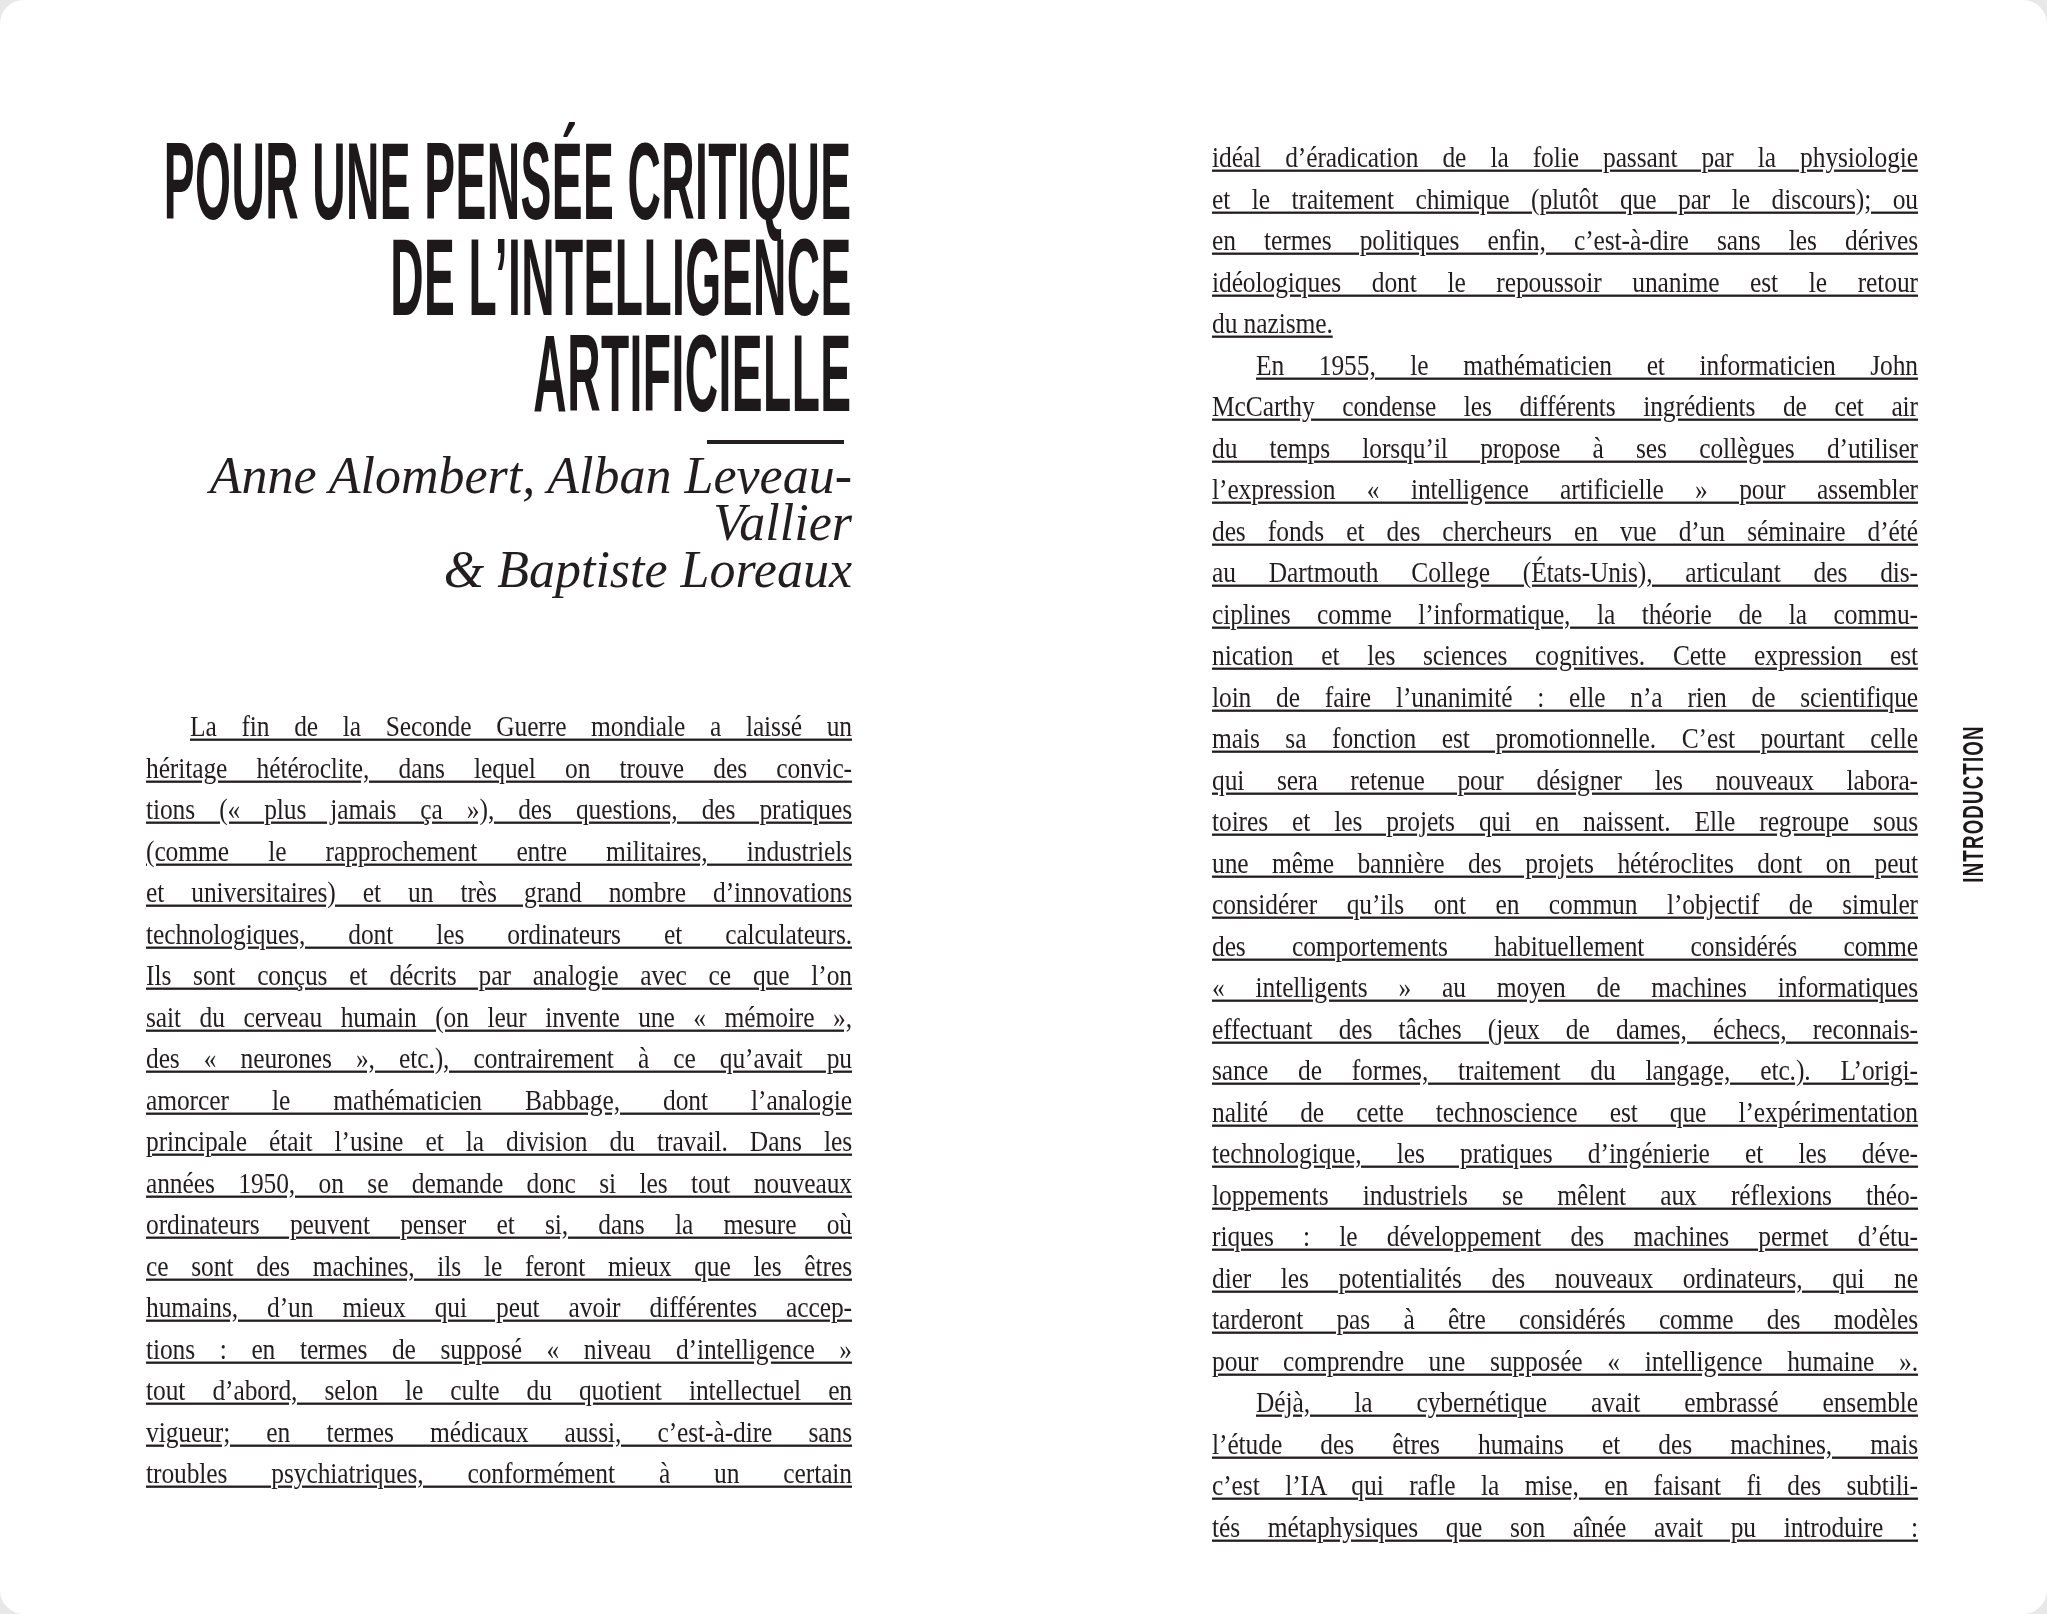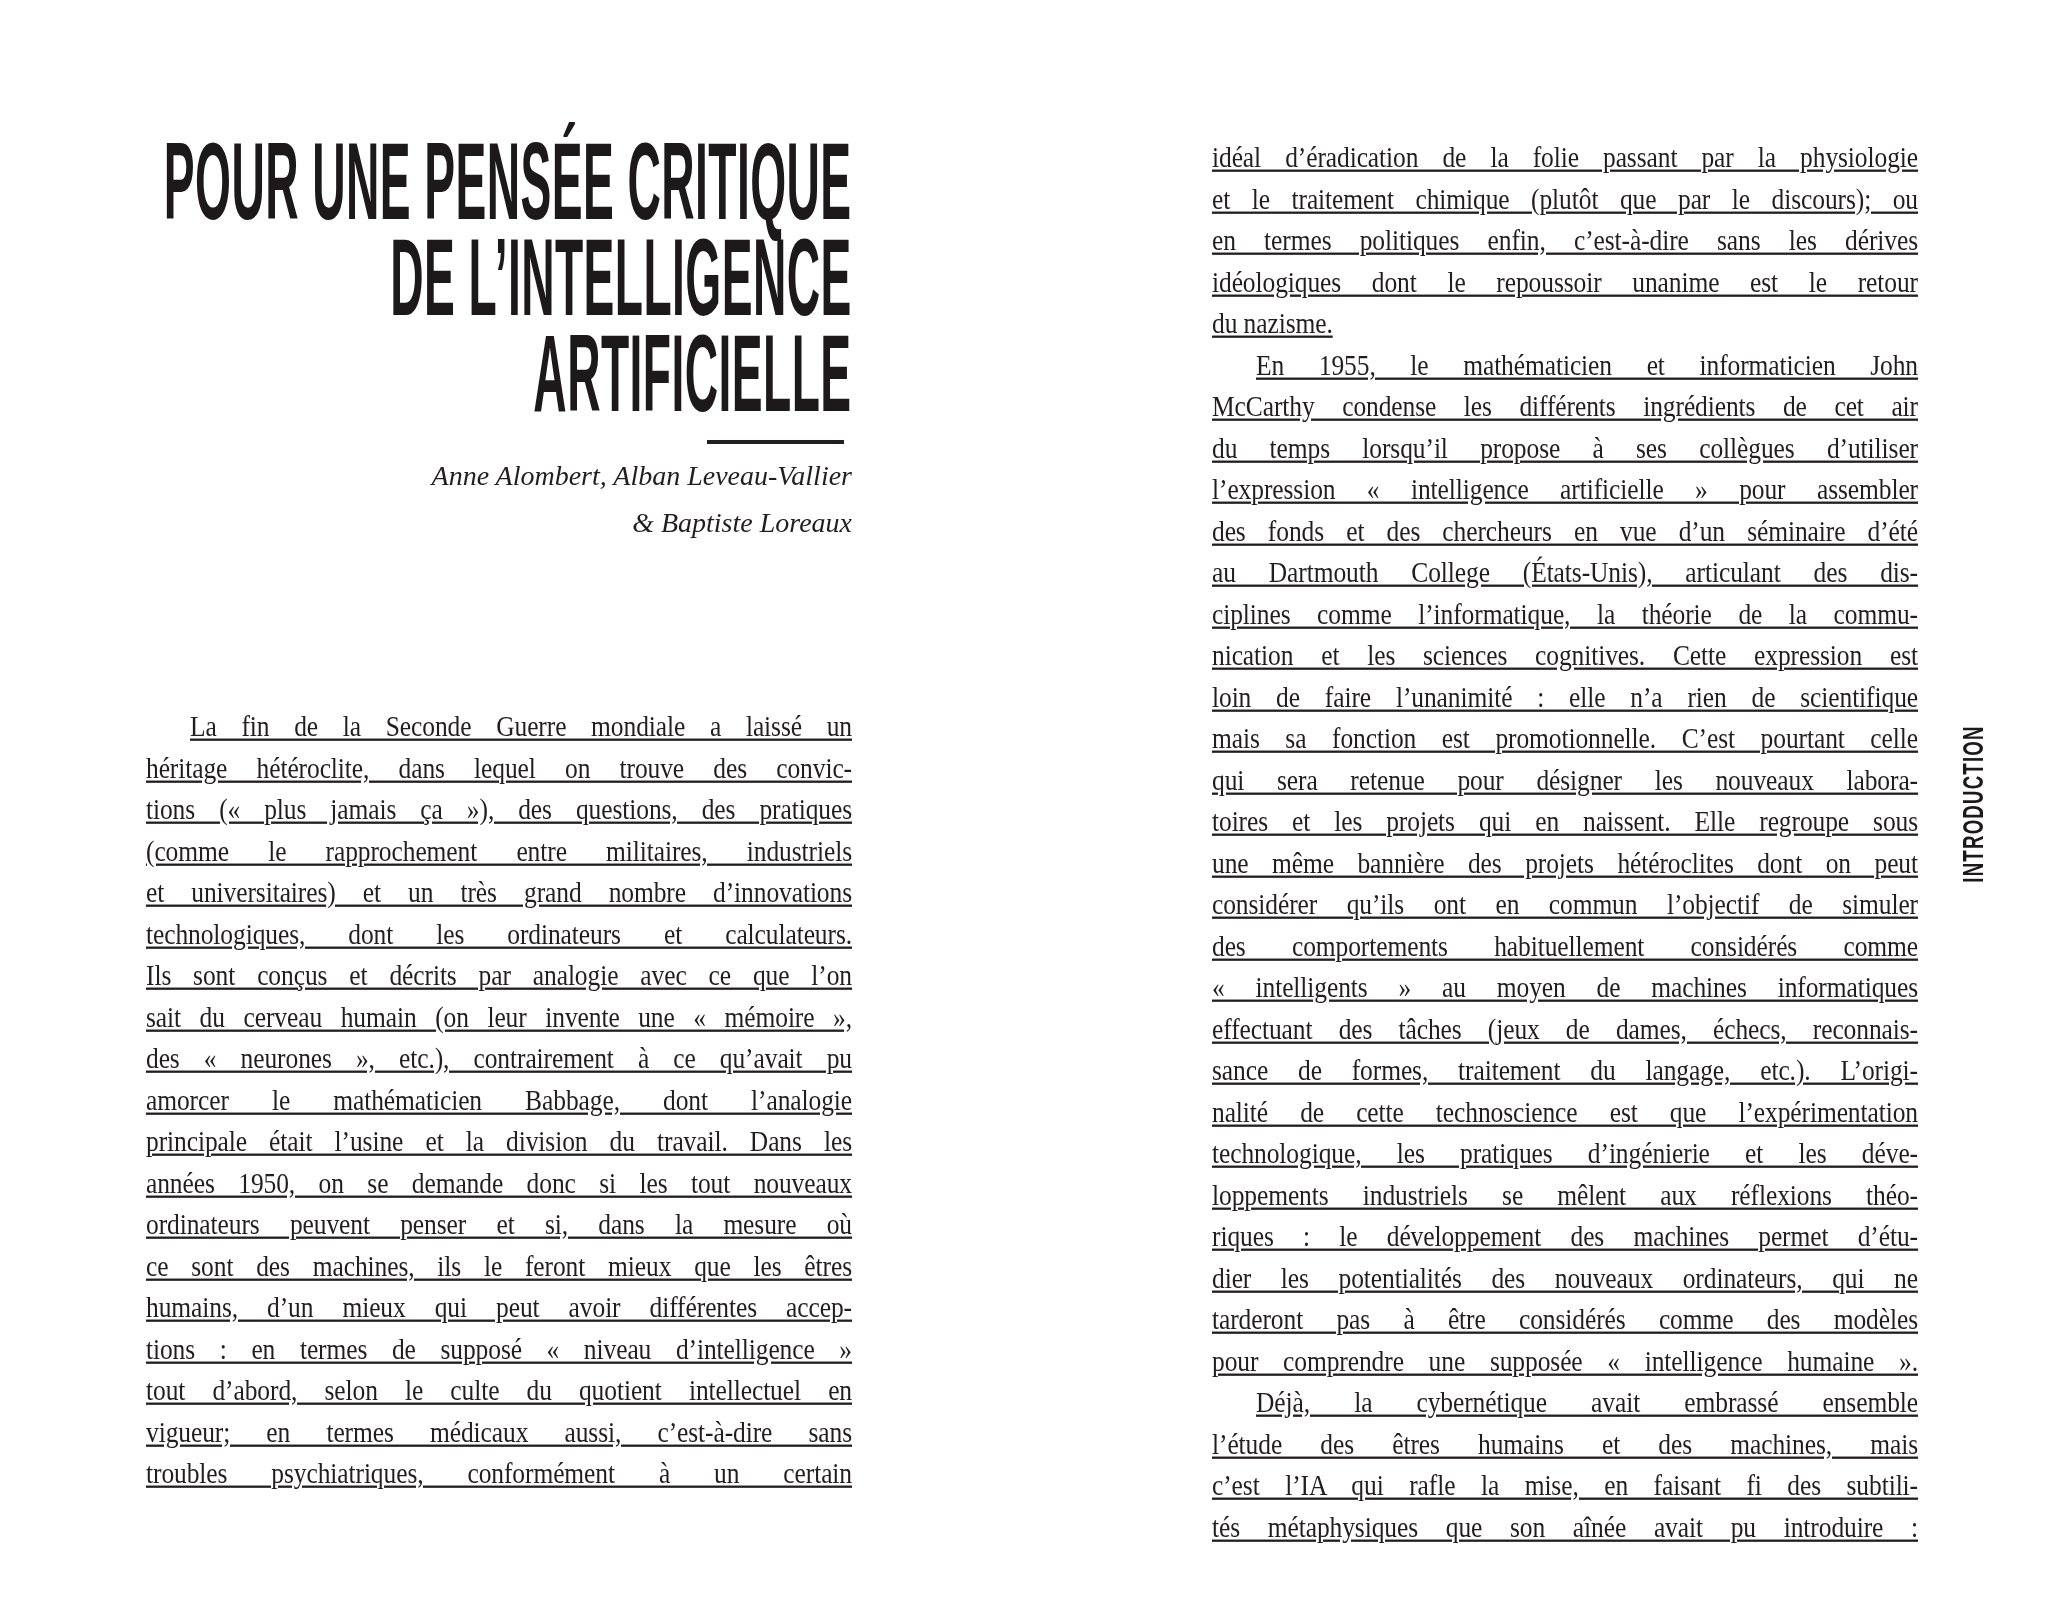--- a/index.html
+++ b/index.html
@@ -1,39 +1,40 @@
 <!DOCTYPE html>
 <html><head>
 <meta charset="utf-8">
 <style>
   html,body { margin:0; padding:0; background:#e8e8e8; }
   .page {
     position:relative; width:2047px; height:1614px;
     background:#ffffff; overflow:hidden;
     font-family:"Liberation Serif", serif;
     color:#221e1f;
+    border-radius:24px;
   }
   
   #title { position:absolute; left:146px; top:0; width:706px; height:440px; }
   #title .ln {
     position:absolute; right:0; white-space:nowrap;
     font-family:"Liberation Sans", sans-serif; font-weight:800;
     font-size:110px; line-height:110px; letter-spacing:1px;
     transform:scaleX(0.42); transform-origin:100% 50%;
     color:#1d191a;
   }
   #title .ln:nth-child(1){ top:126px; }
   #title .ln:nth-child(2){ top:222px; }
   #title .ln:nth-child(3){ top:318px; }
   
   #divider { position:absolute; left:707px; top:440px; width:137px; height:4px; background:#231f20; }
   
   #authors {
     position:absolute; left:146px; top:452px; width:706px;
-    text-align:right; font-style:italic; font-size:28px; line-height:47px;
+    text-align:right; font-style:italic; font-size:52px; line-height:47px;
   }
   
   #heading { position:absolute; left:146px; top:648px; width:706px; }
   #heading .ln {
     white-space:nowrap;
     font-family:"Liberation Sans", sans-serif; font-weight:800;
     font-size:35px; line-height:45px;
     transform:scaleX(0.84); transform-origin:0 50%;
     color:#1d191a;
   }

